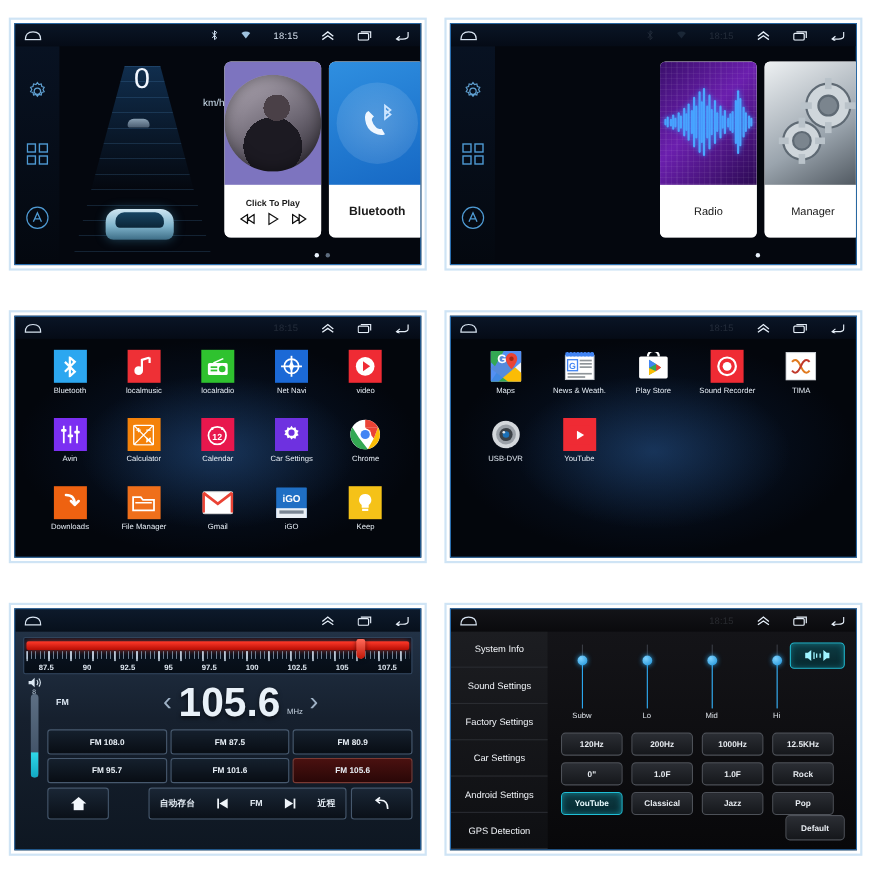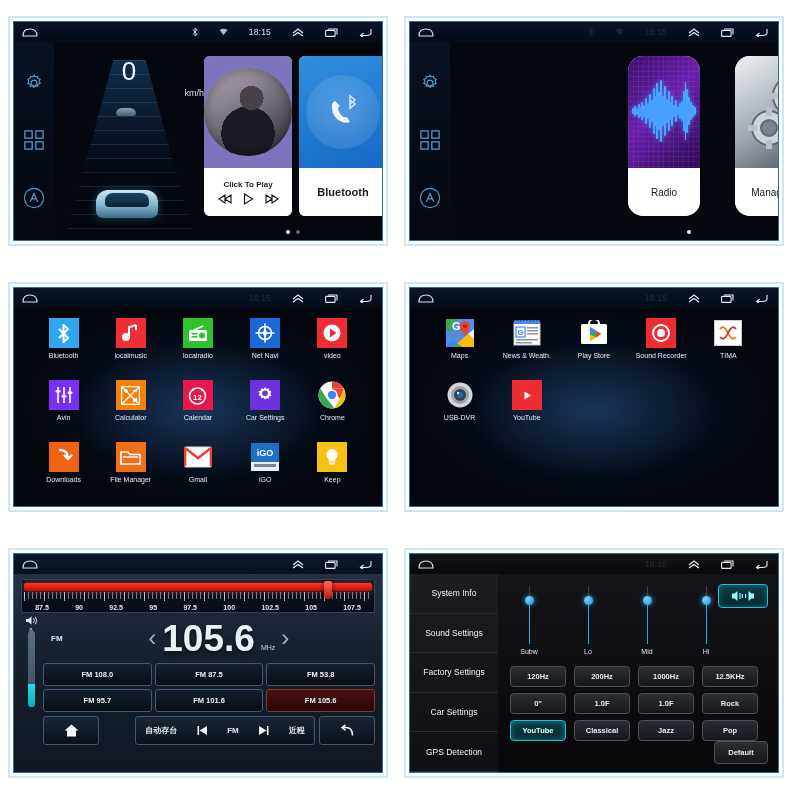--- a/index.html
+++ b/index.html
@@ -105,22 +105,22 @@
     display:flex;align-items:center;justify-content:center;}
   .bt-circ{width:74px;height:74px;border-radius:50%;
     background:radial-gradient(circle,rgba(255,255,255,.22),rgba(255,255,255,.06));
     display:flex;align-items:center;justify-content:center;}
   .dots{position:absolute;left:150px;right:0;bottom:6px;display:flex;gap:6px;
     justify-content:center;}
   .dot{width:4px;height:4px;border-radius:50%;background:#5d6c7e;}
   .dot.on{background:#eaf2fb;}
   
   .tiles{position:absolute;left:150px;top:14px;display:flex;gap:7px;}
-  .tile{width:72px;height:160px;border-radius:15px;overflow:hidden;background:#fff;
-    display:flex;flex-direction:column;margin-left:28px;}
+  .tile{width:88px;height:160px;border-radius:5px;overflow:hidden;background:#fff;
+    display:flex;flex-direction:column;}
   .tile-art{height:112px;position:relative;}
   .t-radio{background:
       repeating-linear-gradient(90deg,rgba(255,255,255,.05) 0 1px,transparent 1px 5px),
       repeating-linear-gradient(180deg,rgba(255,255,255,.05) 0 1px,transparent 1px 5px),
       linear-gradient(135deg,#3a0f6b,#6b1fae 45%,#2b0a52);}
   .wave{position:absolute;left:4px;right:4px;top:22px;height:66px;
     display:flex;align-items:center;justify-content:space-between;}
   .wave i{display:block;width:2px;background:#4da8ff;border-radius:1px;
     box-shadow:0 0 5px #3d97ff;}
   .t-setting{background:linear-gradient(150deg,#eef1f3,#9aa4ad 60%,#4e565e);position:relative;}
@@ -869,21 +869,21 @@
             <span class="chev">‹</span>
             <span class="freq-num">105.6</span>
             <span class="freq-unit">MHz</span>
             <span class="chev">›</span>
           </div>
         </div>
 
         <div class="presets" id="presets">
             <div class="preset">FM 108.0</div>
             <div class="preset">FM 87.5</div>
-            <div class="preset">FM 53.8</div>
+            <div class="preset">FM 80.9</div>
             <div class="preset">FM 95.7</div>
             <div class="preset">FM 101.6</div>
             <div class="preset active">FM 105.6</div>
           </div>
 
         <div class="rbottom">
           <div class="rbtn">
             <svg width="15" height="13" viewBox="0 0 15 13">
                 <path d="M7.5 0.5 L14.5 6.5 L12 6.5 L12 12.5 L3 12.5 L3 6.5 L0.5 6.5 Z" fill="#f2f7fc"></path>
               </svg>
@@ -943,20 +943,21 @@
           </span>
         </span>
       </div>
 
       <div class="set-body">
         <div class="set-nav" id="set-nav">
             <div class="set-nav-item">System Info</div>
             <div class="set-nav-item">Sound Settings</div>
             <div class="set-nav-item">Factory Settings</div>
             <div class="set-nav-item">Car Settings</div>
+            <div class="set-nav-item">Android Settings</div>
             <div class="set-nav-item">GPS Detection</div>
           </div>
         <div class="eq">
           <div class="sliders" id="eq-sliders">
               <div class="slider">
                 <div class="sl-track">
                   <div class="sl-fill"></div>
                   <div class="sl-knob"></div>
                 </div>
                 <div class="sl-label">Subw</div>

